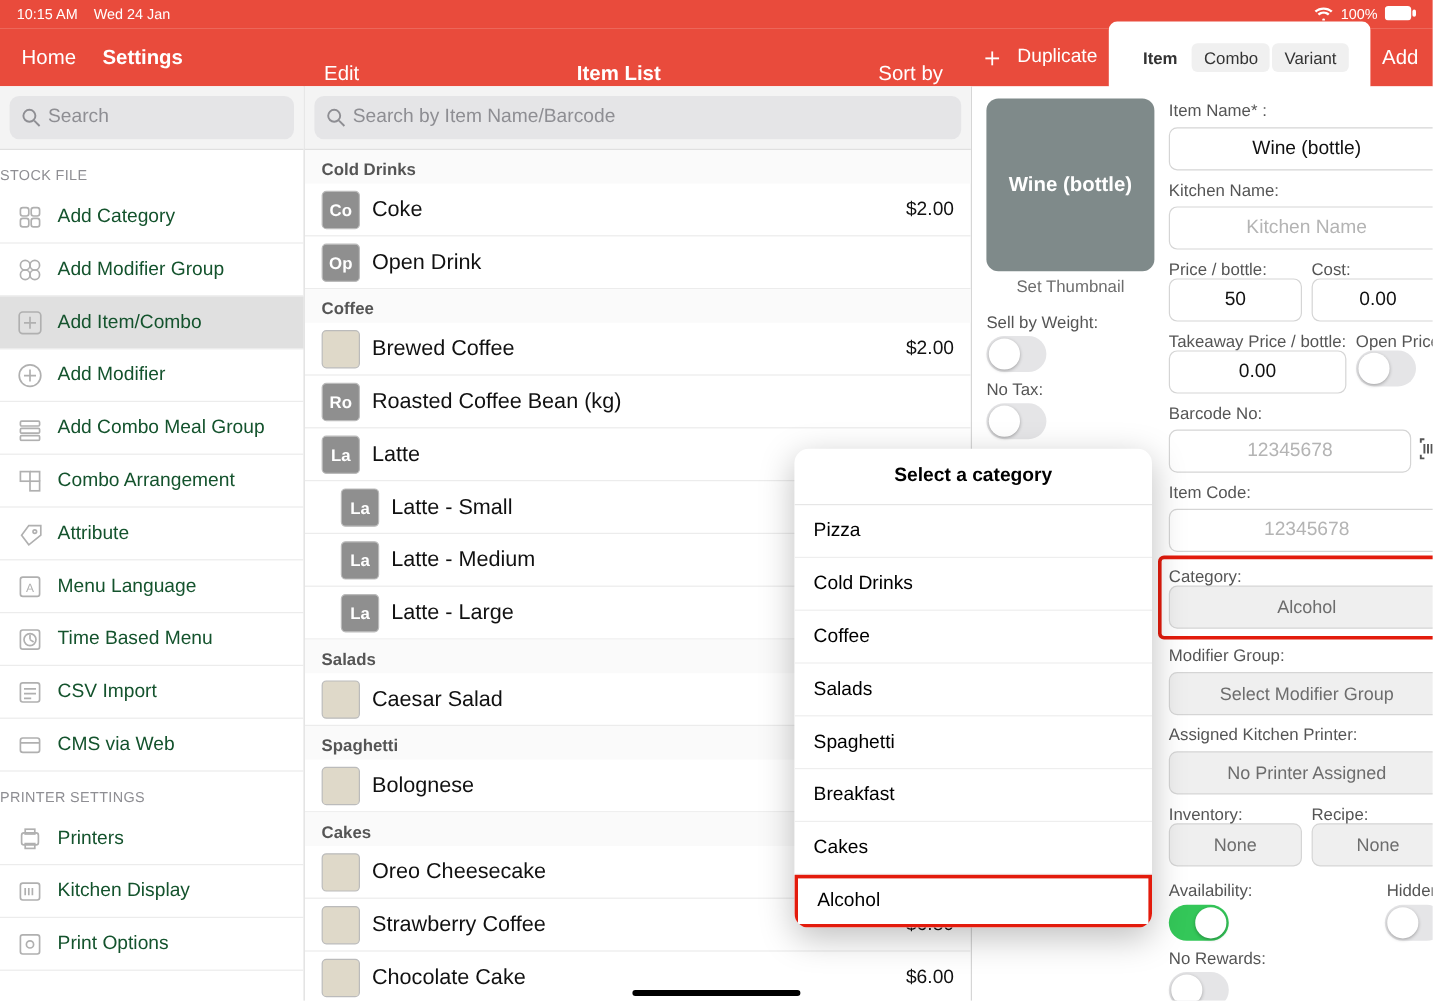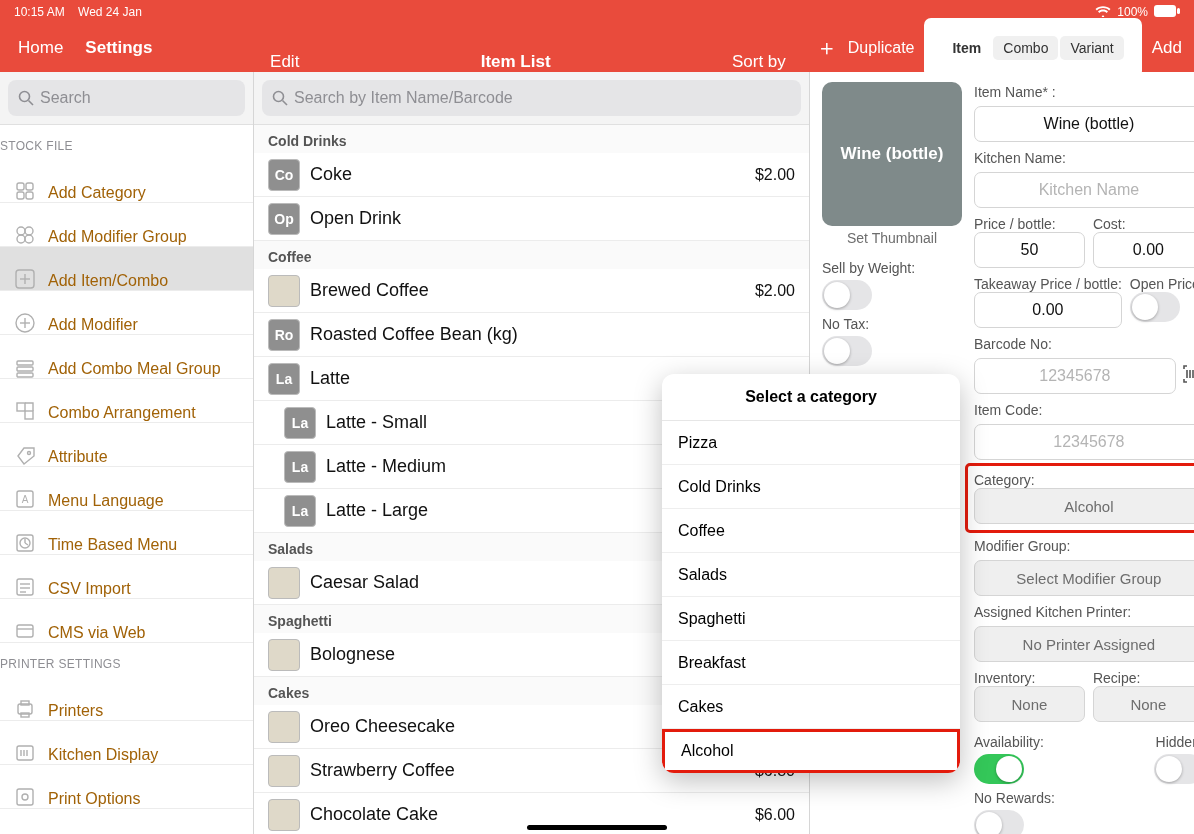--- a/index.html
+++ b/index.html
@@ -30,21 +30,21 @@
 .col2 { width: 556px; border-right: 1px solid #d6d6d6; background: #fff; display: flex; flex-direction: column; position: relative; }
 .col3 { flex: 1; background: #fff; display: flex; flex-direction: column; padding: 10px 12px; overflow: hidden; }
 
 
 .searchwrap { padding: 8px; border-bottom: 1px solid #e0e0e0; background: #f4f4f4; }
 .searchbox { background: #e5e5e7; border-radius: 8px; height: 36px; display: flex; align-items: center; padding: 0 10px; color: #8e8e93; font-size: 16px; gap: 6px; }
 .searchbox svg { width: 16px; height: 16px; fill: #8e8e93; }
 
 
 .sb-header { font-size: 12px; color: #8e8e93; padding: 14px 0 6px; letter-spacing: 0.3px; font-weight: 500; }
-.sb-item { display: flex; align-items: flex-end; height: 44px; padding: 0 14px; gap: 12px; border-bottom: 1px solid #ececec; font-size: 16px; color: #a16207; }
+.sb-item { display: flex; align-items: center; height: 44px; padding: 0 14px; gap: 12px; border-bottom: 1px solid #ececec; font-size: 16px; color: #14532d; }
 .sb-item.sel { background: #e0e0e0; }
 .sb-icon { width: 22px; height: 22px; display: flex; align-items: center; justify-content: center; }
 .sb-icon svg { width: 22px; height: 22px; stroke: #b0b0b0; fill: none; stroke-width: 1.4; }
 
 
 .grp-hdr { font-size: 14px; font-weight: 600; color: #555; padding: 8px 14px 4px; background: #fafafa; }
 .itm { display: flex; align-items: center; height: 44px; padding: 0 14px; border-bottom: 1px solid #ececec; font-size: 18px; gap: 10px; }
 .itm.indent { padding-left: 30px; }
 .itm .tile { width: 32px; height: 32px; border-radius: 4px; background: #8f8f8f; color: #fff; display: flex; align-items: center; justify-content: center; font-size: 14px; font-weight: 600; flex-shrink: 0; border: 1px solid #bbb; }
 .itm .tile.img { background: #dfd9c9; }

